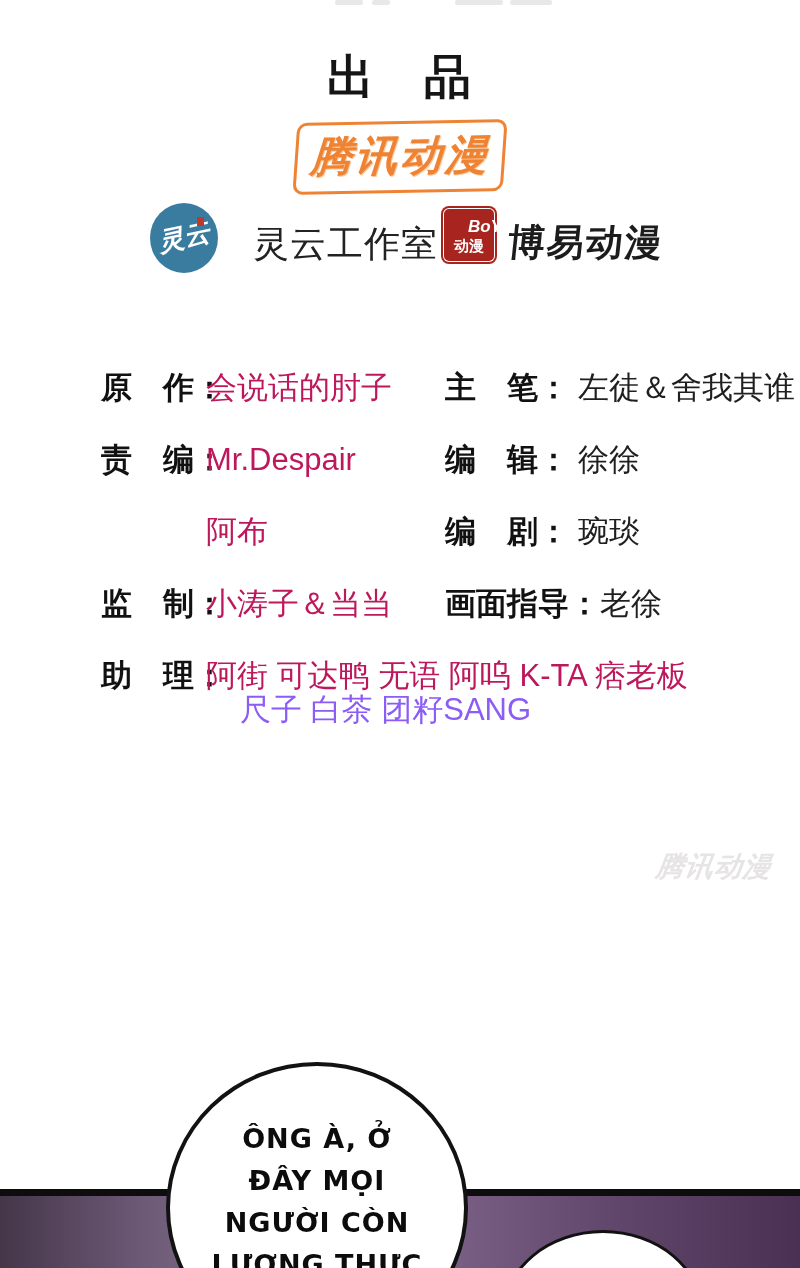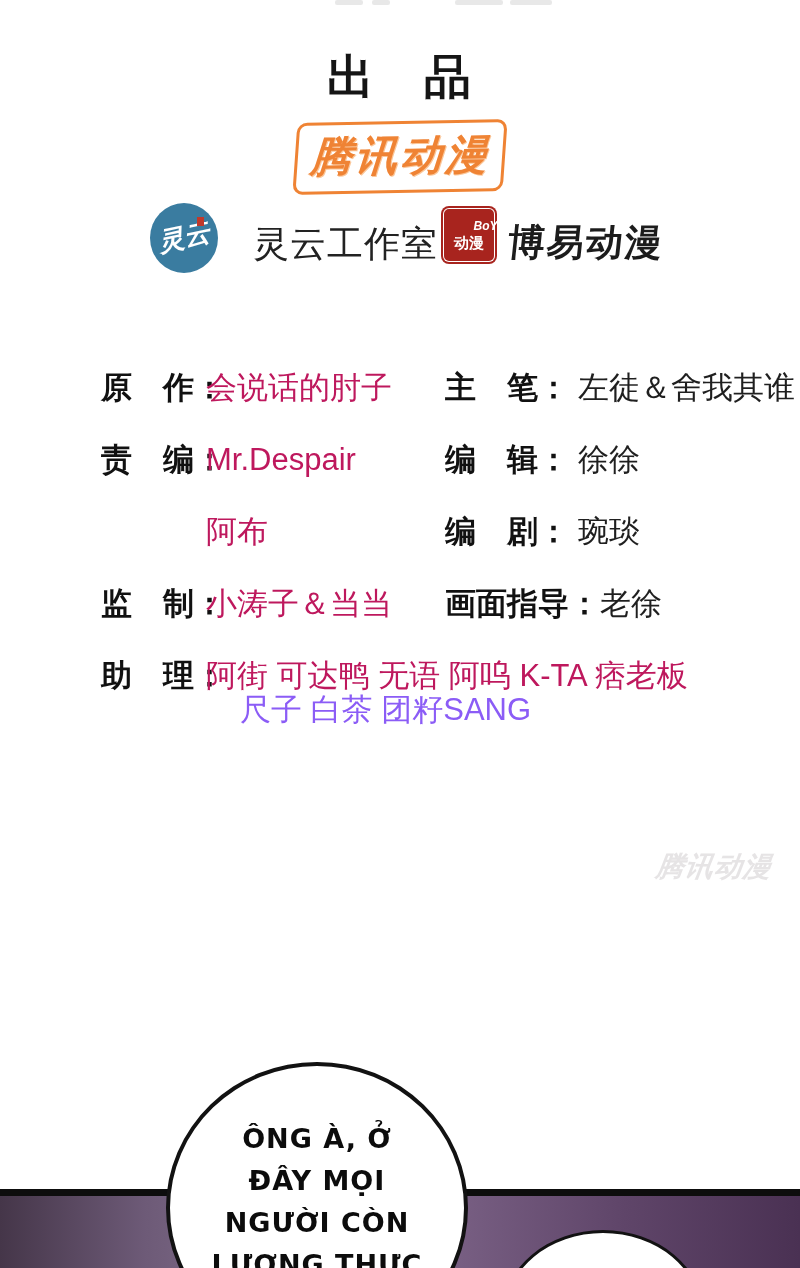--- a/index.html
+++ b/index.html
@@ -60,21 +60,21 @@
     font-size:36px; font-weight:400; color:#222;
     letter-spacing:1px;
   }
   .boyi-badge {
     position:absolute; left:443px; top:10px;
     width:52px; height:54px; background:#a8241e; border-radius:6px;
     box-shadow:0 0 0 2px #a8241e, 0 0 0 1px #fff inset;
     display:flex; flex-direction:column; align-items:center; justify-content:center;
     color:#fff; line-height:1;
   }
-  .boyi-badge .en { font-size:12px; font-weight:900; font-style:italic; letter-spacing:0;margin-left:36px; }
+  .boyi-badge .en { font-size:17px; font-weight:900; font-style:italic; letter-spacing:0;margin-left:36px; }
   .boyi-badge .cn { font-size:15px; font-weight:700; margin-top:3px; }
   .boyi-name {
     position:absolute; left:508px; top:20px;
     font-size:37px; font-weight:900; color:#1c1c1c;
     transform:skewX(-6deg); letter-spacing:2px;
   }
 
   
   .credits { position:absolute; top:352px; left:0; width:100%; }
   .crow { position:relative; height:72px; }

